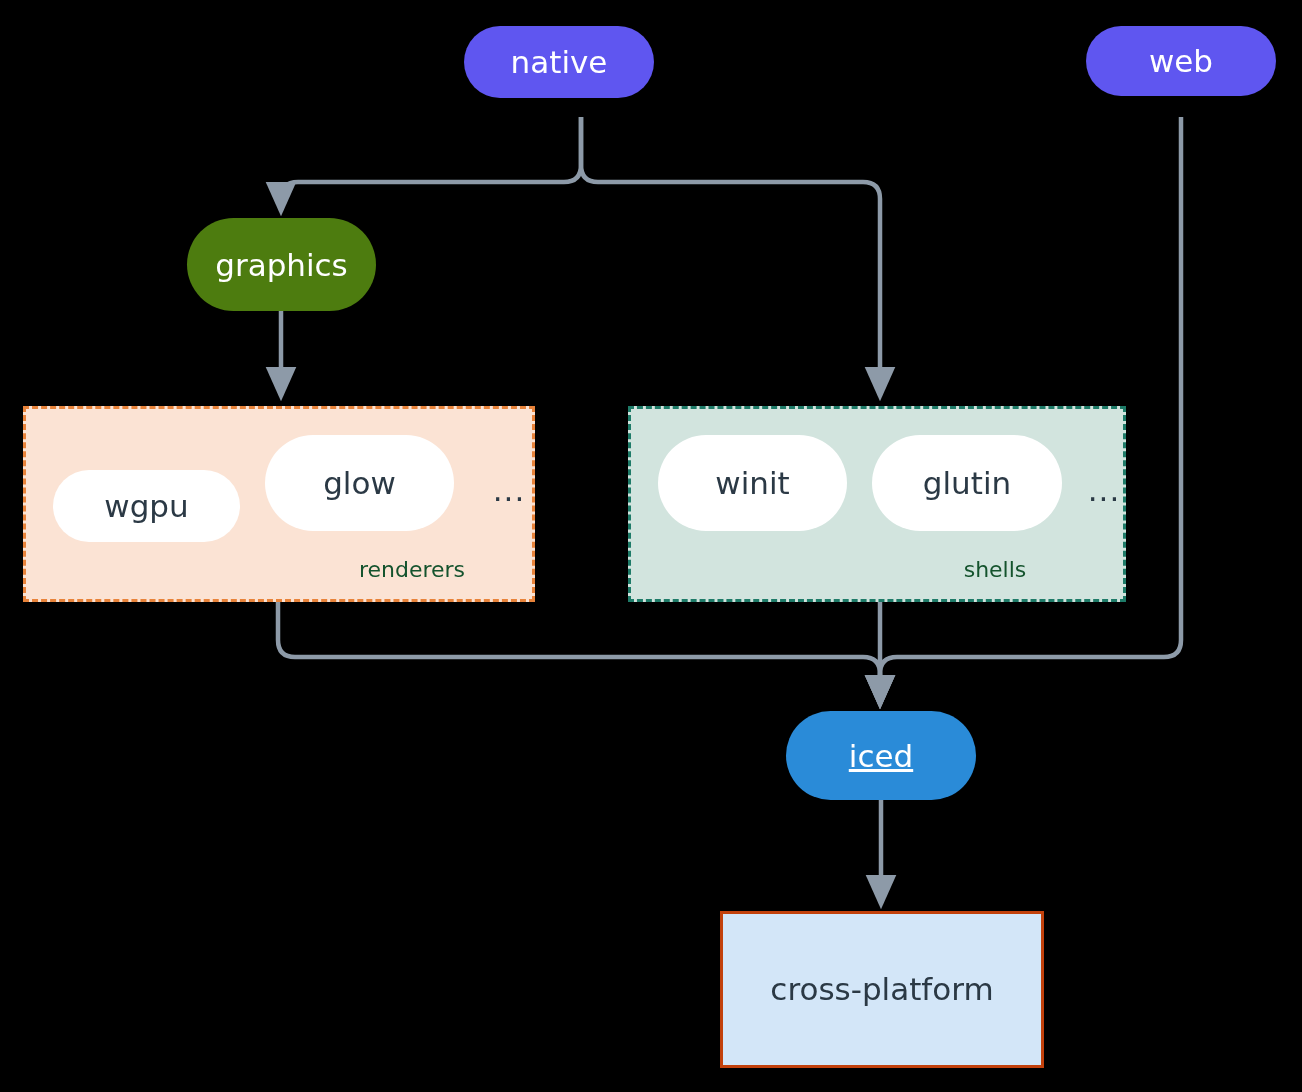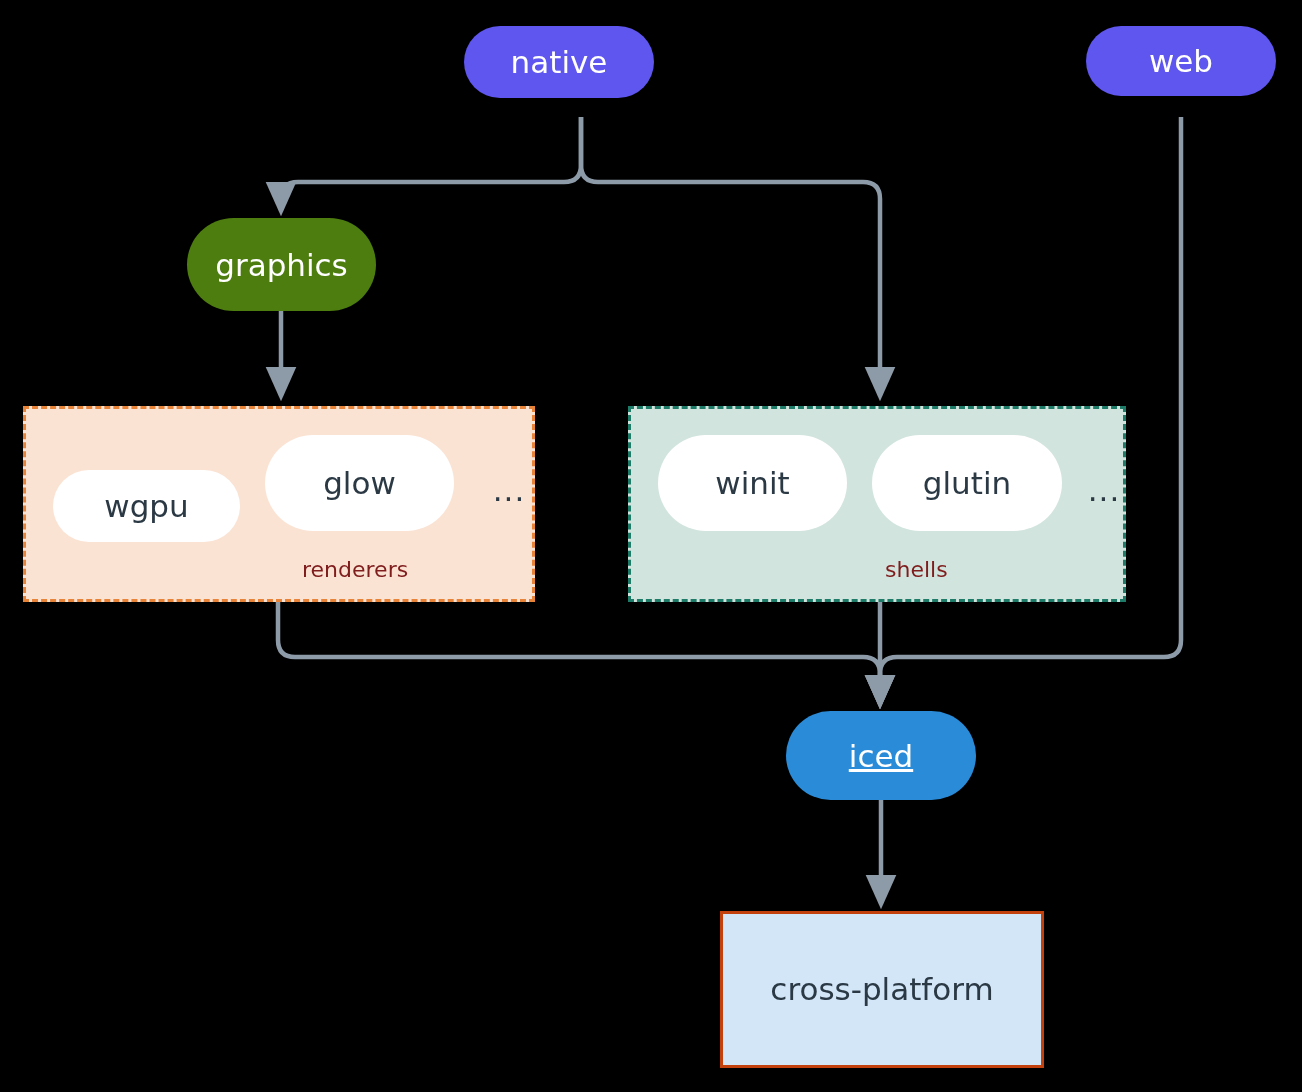--- a/index.html
+++ b/index.html
@@ -75,23 +75,23 @@
   }
   .ellipsis {
     position: absolute;
     color: #2b3945;
     font-size: 31px;
     line-height: 1;
     letter-spacing: 1px;
   }
   .group-label {
     position: absolute;
-    color: #7f1d1d;
+    color: #14532d;
     font-size: 22px;
-    text-align: left;
+    text-align: center;
   }
   .app-box {
     position: absolute;
     box-sizing: border-box;
     background: #d3e6f8;
     border: 3px solid #c2410c;
     color: #2b3945;
     font-size: 31px;
     line-height: 1.55;
     display: flex;

